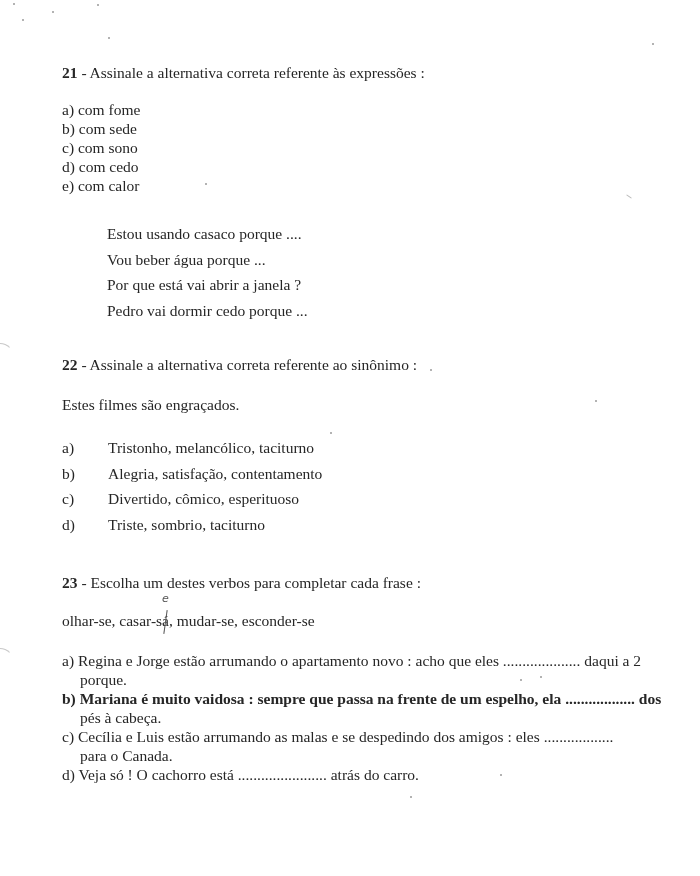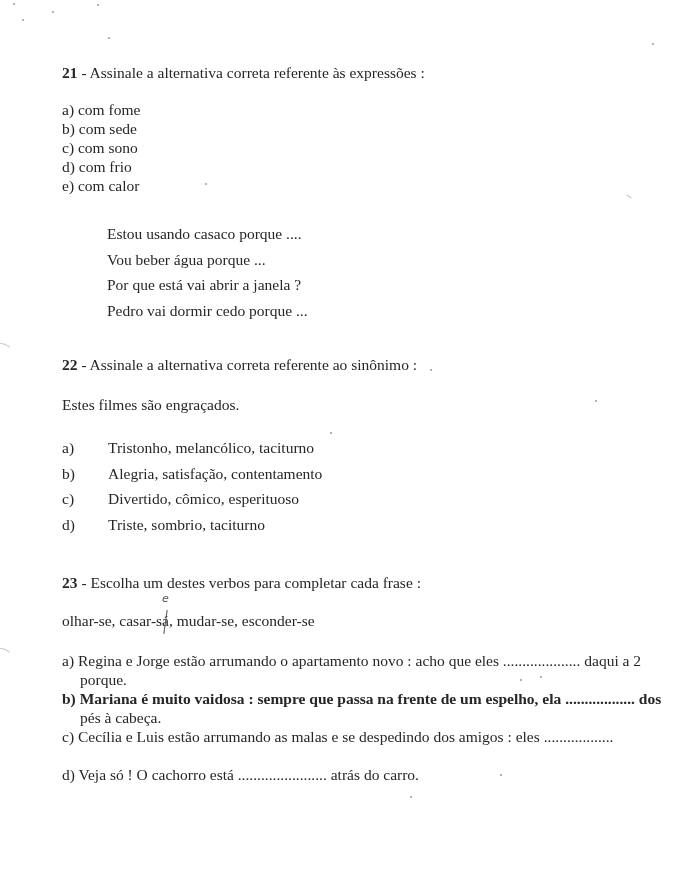--- a/index.html
+++ b/index.html
@@ -86,21 +86,21 @@
   <div class="punch" style="left:-14px;top:648px;"></div>
 
   <div class="abs qhead" style="left:62px;top:64px;">
     <span class="num">21</span><span> - Assinale a alternativa correta referente às expressões :</span>
   </div>
 
   <div class="abs" style="left:62px;top:100px;">
     <div class="line">a) com fome</div>
     <div class="line">b) com sede</div>
     <div class="line">c) com sono</div>
-    <div class="line">d) com frio</div>
+    <div class="line">d) com cedo</div>
     <div class="line">e) com calor</div>
   </div>
 
   <div class="abs" style="left:107px;top:221px;">
     <div style="line-height:25.5px;">Estou usando casaco porque ....</div>
     <div style="line-height:25.5px;">Vou beber água porque ...</div>
     <div style="line-height:25.5px;">Por que está vai abrir a janela ?</div>
     <div style="line-height:25.5px;">Pedro vai dormir cedo porque ...</div>
   </div>
 
@@ -138,19 +138,20 @@
     <div style="padding-left:18px;">porque.</div>
   </div>
 
   <div class="wrap-line" style="top:689px;">
     <div style="white-space:nowrap;font-weight:bold;">b) Mariana é muito vaidosa : sempre que passa na frente de um espelho, ela .................. dos</div>
     <div style="padding-left:18px;">pés à cabeça.</div>
   </div>
 
   <div class="wrap-line" style="top:727px;">
     <div style="white-space:nowrap;">c) Cecília e Luis estão arrumando as malas e se despedindo dos amigos : eles ..................</div>
+    <div style="padding-left:18px;">para o Canada.</div>
   </div>
 
   <div class="wrap-line" style="top:765px;">
     <div style="white-space:nowrap;">d) Veja só ! O cachorro está ....................... atrás do carro.</div>
   </div>
 
 </div>
 
 </body></html>

